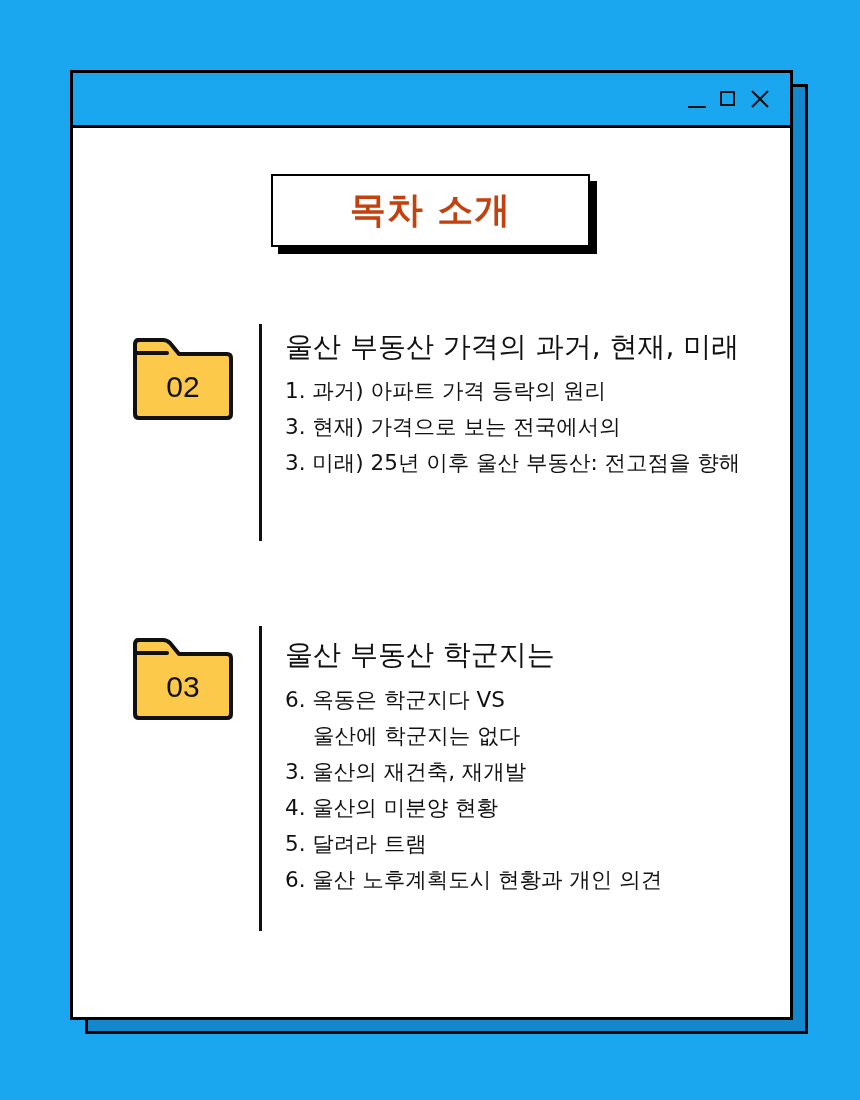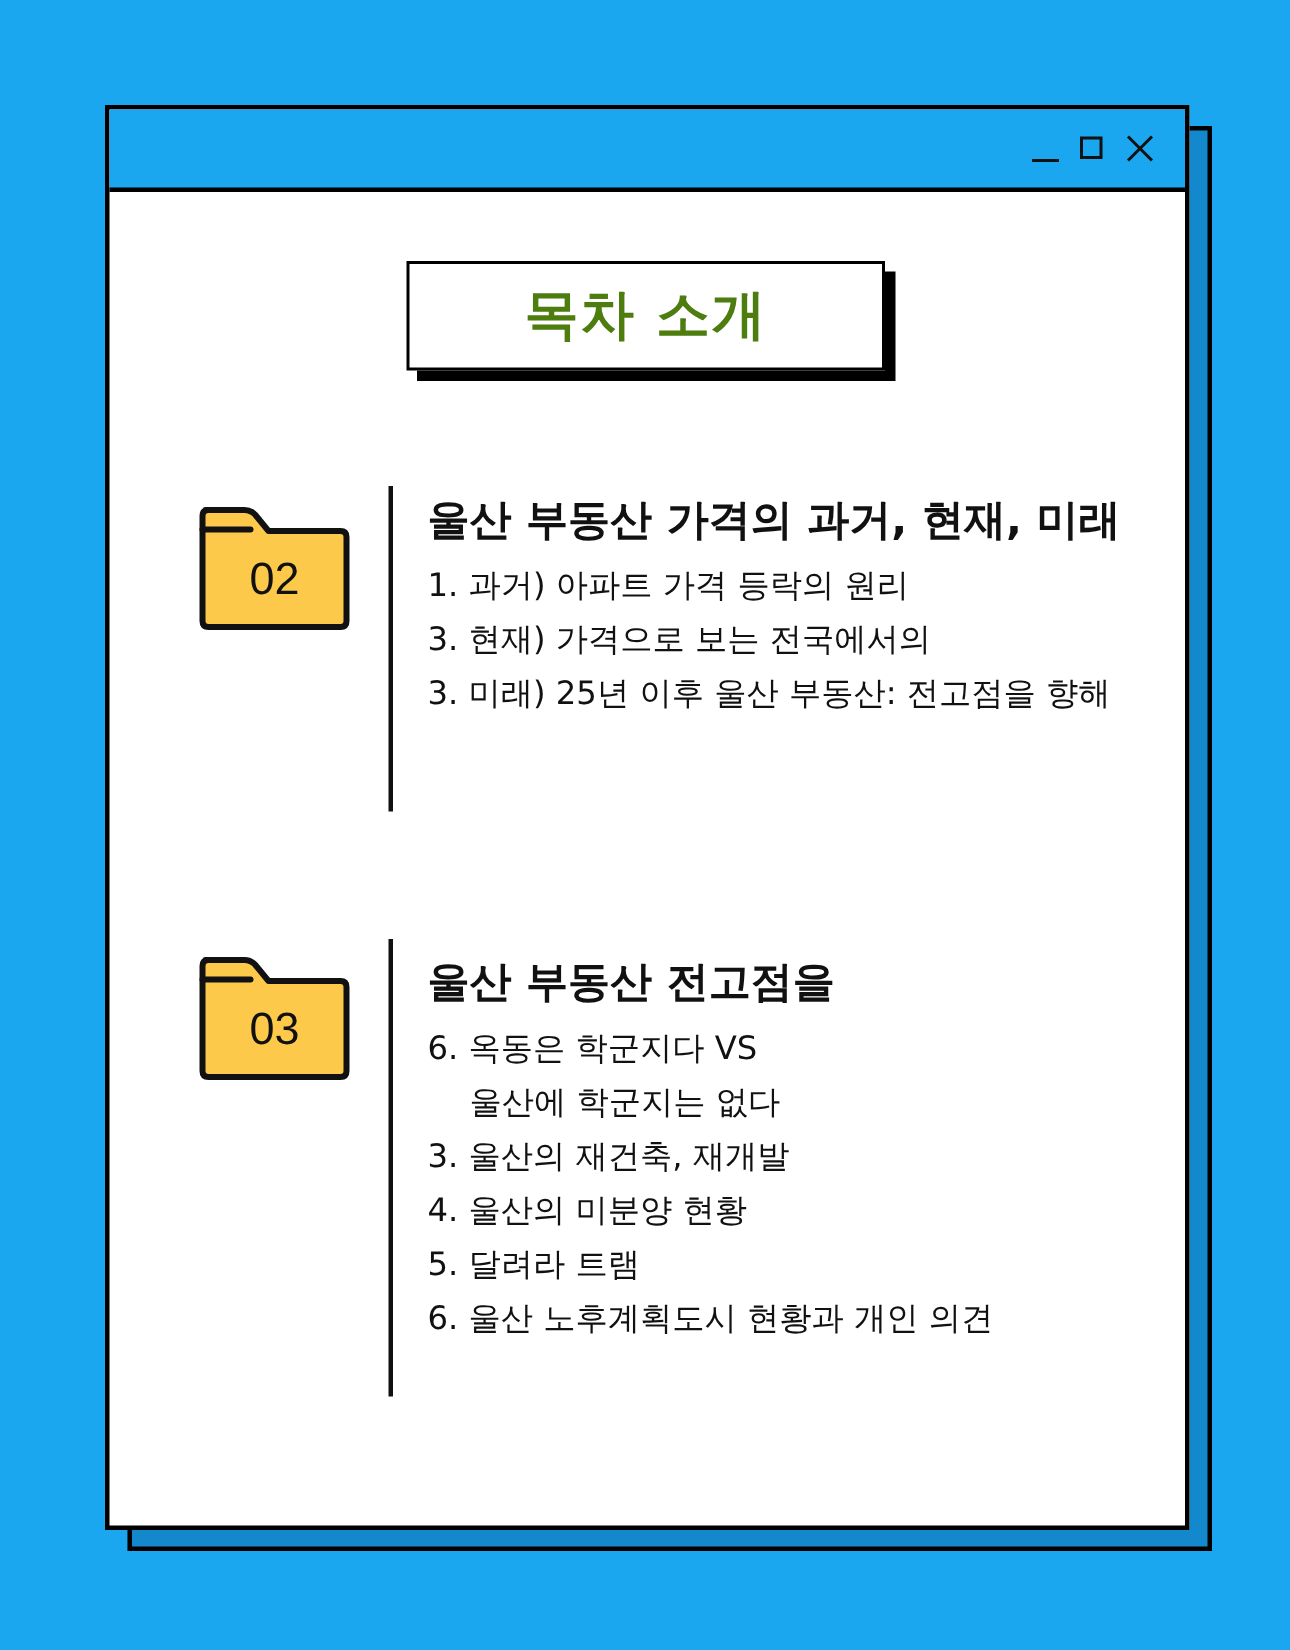--- a/index.html
+++ b/index.html
@@ -104,21 +104,21 @@
       background: #fff;
       border: 2px solid #000;
       box-sizing: border-box;
       display: flex;
       align-items: center;
       justify-content: center;
     }
     .title-text {
       font-size: 36px;
       font-weight: bold;
-      color: #4d7c0f;
+      color: #c2410c;
       letter-spacing: 1px;
     }
     .section {
       position: absolute;
       left: 0;
       width: 717px;
     }
     .folder {
       position: absolute;
       left: 58px;
@@ -143,21 +143,21 @@
     .vline {
       position: absolute;
       left: 186px;
       width: 3px;
       background: #111;
     }
     .sec-title {
       position: absolute;
       left: 212px;
       font-size: 28px;
-      font-weight: bold;
+      font-weight: normal;
       color: #111;
       white-space: nowrap;
     }
     .items {
       position: absolute;
       left: 212px;
       margin: 0;
       padding: 0;
       list-style: none;
     }
@@ -223,21 +223,21 @@
 
   <div class="section" style="top:0;">
     <div class="folder" style="top:563px;">
       <svg width="104" height="84" viewBox="0 0 104 84">
         <path d="M6 4 H32 Q36 4 39 7 L48 18 H96 Q100 18 100 22 V78 Q100 82 96 82 H8 Q4 82 4 78 V8 Q4 4 8 4 Z" fill="#fdc94a" stroke="#111" stroke-width="4" stroke-linejoin="round"></path>
         <path d="M4 17 H36" stroke="#111" stroke-width="4" stroke-linecap="round"></path>
       </svg>
       <span class="folder-num">03</span>
     </div>
     <div class="vline" style="top:553px;height:305px;"></div>
-    <div class="sec-title" style="top:563px;">울산 부동산 전고점을</div>
+    <div class="sec-title" style="top:563px;">울산 부동산 학군지는</div>
     <ul class="items" style="top:609px;">
       <li>
         <span>6. 옥동은 학군지다 VS</span>
         <span class="cont">울산에 학군지는 없다</span>
       </li>
       <li>
         <span>3. 울산의 재건축, 재개발</span>
       </li>
       <li>
         <span>4. 울산의 미분양 현황</span>

